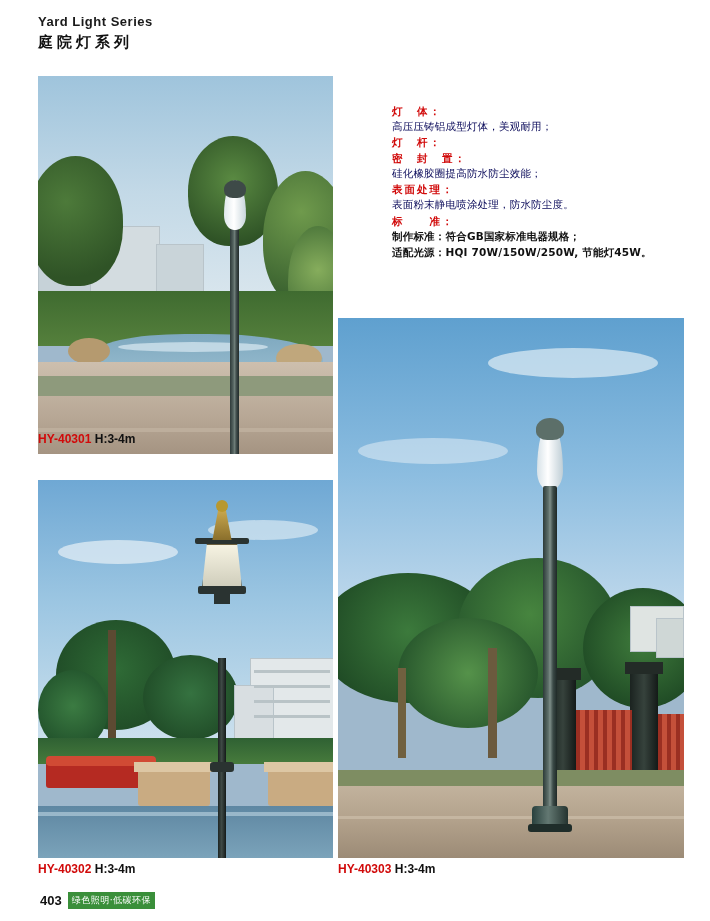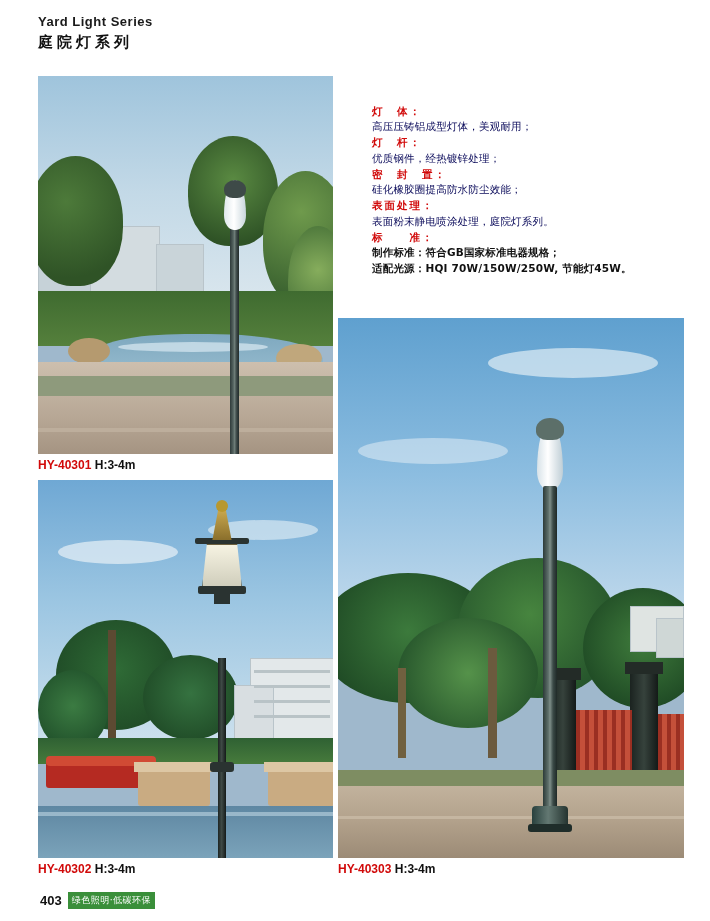--- a/index.html
+++ b/index.html
@@ -36,21 +36,21 @@
     font-size: 15px;
     font-weight: bold;
     color: #111111;
     letter-spacing: 4px;
     font-family: "DejaVu Sans", sans-serif;
   }
 
   
   .specs {
     position: absolute;
-    left: 372px; top: 104px;
+    left: 392px; top: 104px;
     width: 292px;
     font-family: "DejaVu Sans", sans-serif;
     font-size: 10.5px;
     line-height: 1.45;
     color: #111;
   }
   .spec-head {
     color: #d10a0a;
     font-weight: bold;
     letter-spacing: 2px;
@@ -145,25 +145,24 @@
 
   <div class="header">
     <div class="en">Yard Light Series</div>
     <div class="cn">庭院灯系列</div>
   </div>
 
   <div class="specs">
     <div class="spec-head">灯　体：</div>
     <div class="spec-body">高压压铸铝成型灯体，美观耐用；</div>
     <div class="spec-head">灯　杆：</div>
-    <div class="spec-body">优质钢件，经热镀锌处理；</div>
     <div class="spec-head">密　封　置：</div>
     <div class="spec-body">硅化橡胶圈提高防水防尘效能；</div>
     <div class="spec-head">表面处理：</div>
-    <div class="spec-body">表面粉末静电喷涂处理，庭院灯系列。</div>
+    <div class="spec-body">表面粉末静电喷涂处理，防水防尘度。</div>
     <div class="spec-head">标　　准：</div>
     <div class="spec-body plain">制作标准：符合GB国家标准电器规格；</div>
     <div class="spec-body plain">适配光源：HQI 70W/150W/250W, 节能灯45W。</div>
   </div>
 
   <div class="photo" style="left:38px; top:76px; width:295px; height:378px;">
     <div class="sky" style="height:62%; background:linear-gradient(#9fc4dc 0%,#c3d9e7 50%,#dbe7ee 100%);"></div>
 
     <div class="bldg" style="left:0px; top:130px; width:60px; height:110px; background:#c6d2d8;"></div>
     <div class="bldg" style="left:52px; top:150px; width:70px; height:90px; background:#d3dce0;"></div>
@@ -184,21 +183,21 @@
 
     <div class="ground" style="height:92px; background:linear-gradient(#cdbfae,#b7a795 60%,#a59482);"></div>
     <div style="position:absolute;left:0;top:300px;width:295px;height:20px;background:#8e9a7c;"></div>
     <div style="position:absolute;left:0;top:352px;width:295px;height:4px;background:#bdae9c;"></div>
 
     <div class="pole" style="left:192px; top:152px; width:9px; height:242px;"></div>
 
     <div class="lamp-head" style="left:186px; top:104px; width:22px; height:50px;"></div>
     <div style="position:absolute;left:186px;top:104px;width:22px;height:18px;background:#3e4a48;border-radius:50% 50% 40% 40%;"></div>
   </div>
-  <div class="caption" style="left:38px; top:458px;">
+  <div class="caption" style="left:38px; top:432px;">
     <span class="code">HY-40301</span>
     <span class="size">H:3-4m</span>
   </div>
 
   <div class="photo" style="left:38px; top:480px; width:295px; height:378px;">
     <div class="sky" style="height:72%; background:linear-gradient(#6fa8d4 0%,#9cc6e2 45%,#cfe2ee 100%);"></div>
 
     <div style="position:absolute;left:20px;top:60px;width:120px;height:24px;background:#e8f1f7;border-radius:50%;opacity:.7;"></div>
     <div style="position:absolute;left:170px;top:40px;width:110px;height:20px;background:#e8f1f7;border-radius:50%;opacity:.6;"></div>
 

